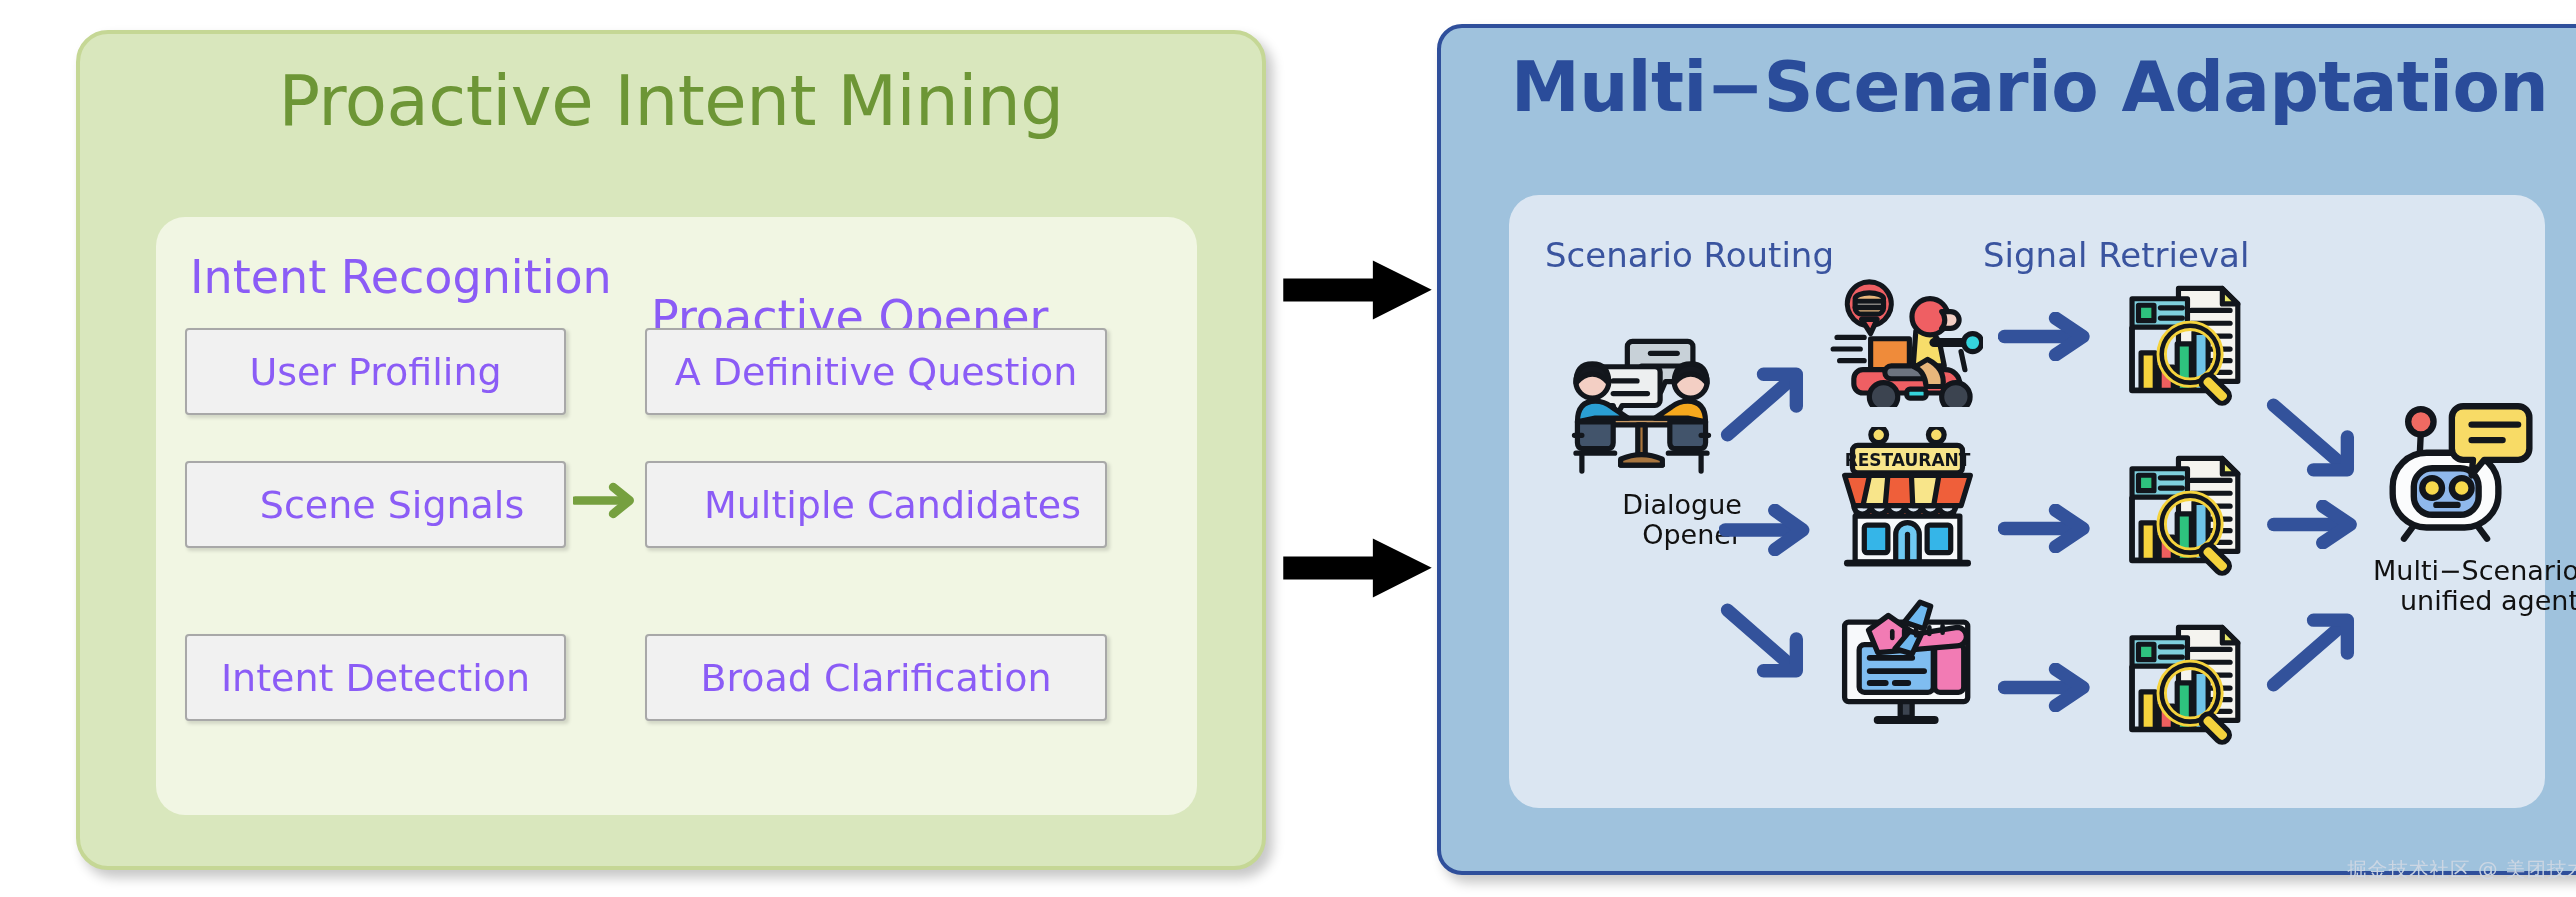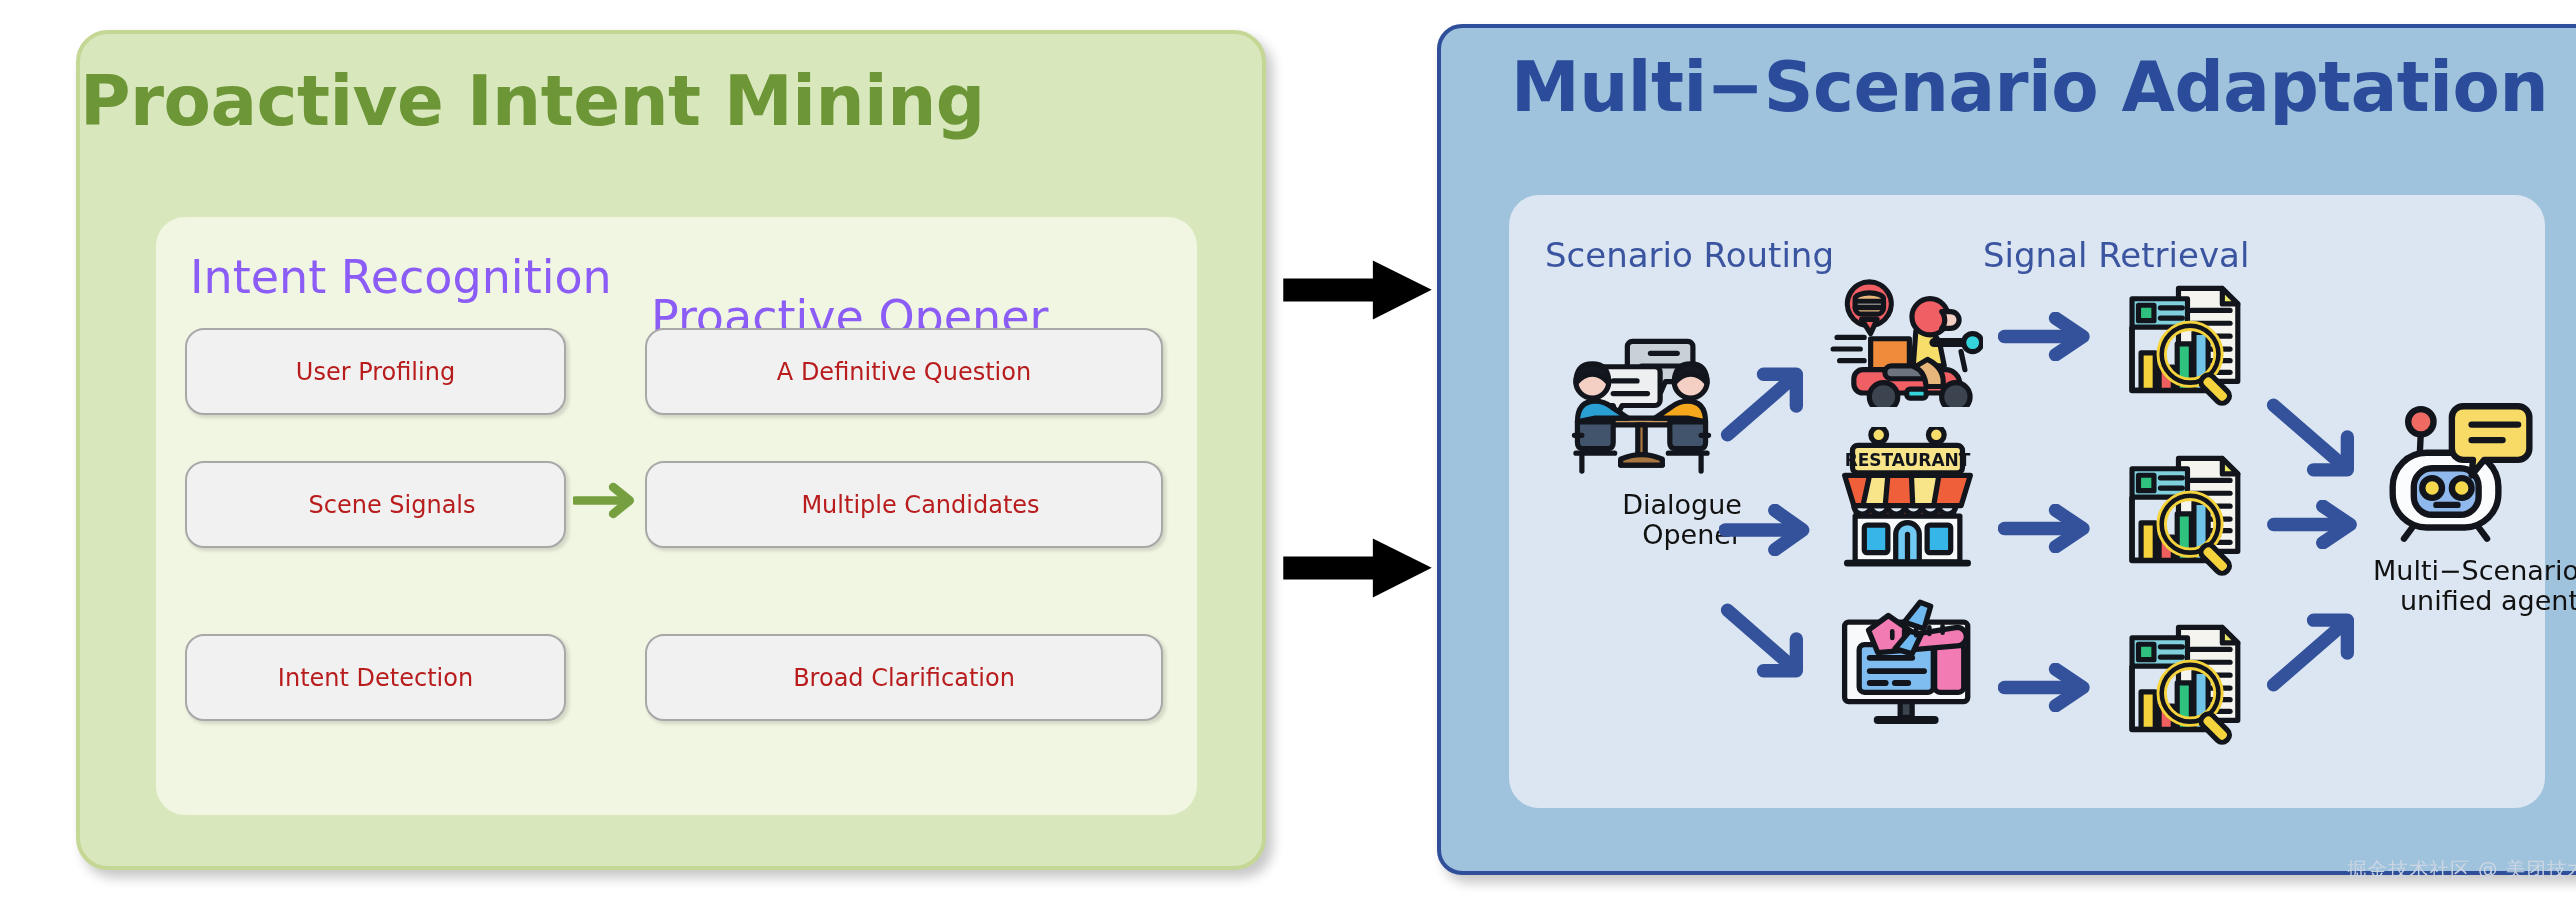--- a/index.html
+++ b/index.html
@@ -11,43 +11,43 @@
   .stage{position:absolute;inset:0;}
 
   
   .panel-left{
     position:absolute;left:76px;top:30px;width:1190px;height:840px;
     background:#d9e7bd;border:4.6px solid #c5d795;border-radius:32px;
     box-shadow:6.2px 7.2px 11.3px rgba(0,0,0,.22);
     box-sizing:border-box;
   }
   .panel-left-title{
-    position:absolute;left:0;right:0;top:27px;text-align:left;
-    font-size:69px;font-weight:bold;color:#6d9636;
+    position:absolute;left:0;right:0;top:27px;text-align:center;
+    font-size:69px;font-weight:normal;color:#6d9636;
     letter-spacing:-0.5px;white-space:nowrap;
   }
   .inner-left{
     position:absolute;left:76px;top:183px;width:1041px;height:598px;
     background:#f1f6e3;border-radius:29px;box-sizing:border-box;
   }
   .col-head{
     position:absolute;font-size:46px;color:#8b5cf6;white-space:nowrap;
   }
   .col-head-a{left:34px;top:33px;}
   .col-head-b{left:495px;top:33px;margin-top:40px;}
 
   .chip{
     position:absolute;background:#f1f1f1;border:2.1px solid #a8a8a8;
-    border-radius:19px;box-sizing:border-box;
+    border-radius:4px;box-sizing:border-box;
     display:flex;align-items:center;justify-content:center;
-    font-size:24px;color:#b91c1c;white-space:nowrap;
+    font-size:38px;color:#8b5cf6;white-space:nowrap;
     box-shadow:2.1px 2.6px 3.6px rgba(0,0,0,.13);
   }
   .chip-l{left:29px;width:381px;height:87px;}
-  .chip-r{left:489px;width:518px;height:87px;}
+  .chip-r{left:489px;width:462px;height:87px;}
   .row1{top:111px;} .row2{top:244px;padding-left:33px;} .row3{top:369px;margin-top:48px;}
 
   .green-arrow{
     position:absolute;left:417px;top:264px;width:66px;height:39px;
   }
 
   
   .blk-arrow{position:absolute;}
   .blk-arrow.a1{left:1283px;top:258px;width:149px;height:64px;}
   .blk-arrow.a2{left:1283px;top:536px;width:149px;height:64px;}

